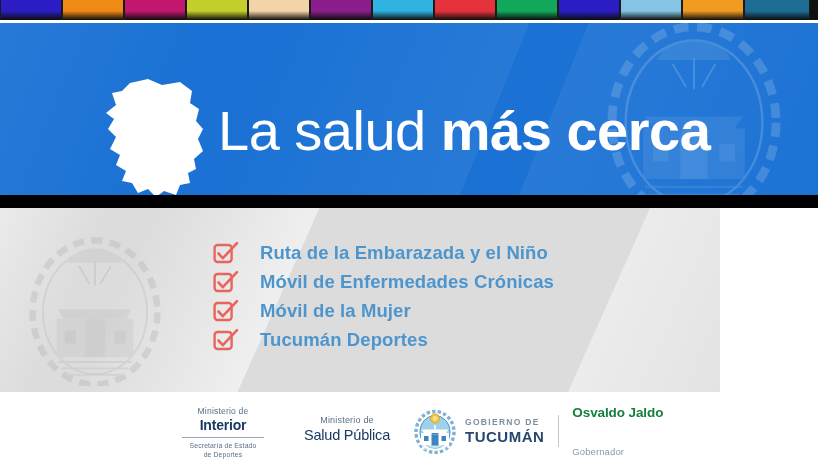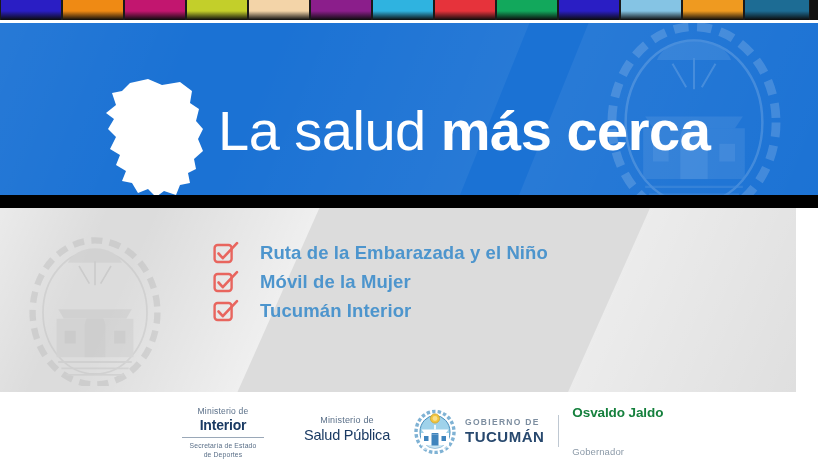--- a/index.html
+++ b/index.html
@@ -66,21 +66,21 @@
 
   
   #black-divider {
     position:absolute; top:195px; left:0;
     width:818px; height:13px; background:#000000;
   }
 
   
   #grey-panel {
     position:absolute; top:208px; left:0;
-    width:796px; height:184px;
+    width:720px; height:184px;
     background:#dcdcdc;
     overflow:hidden;
   }
   #grey-sheen-a, #grey-sheen-b, #grey-sheen-c {
     position:absolute; top:-120px; height:430px;
     transform:rotate(24deg); pointer-events:none;
   }
   #grey-sheen-a { left:-120px; width:180px; background:linear-gradient(90deg,rgba(255,255,255,.75),rgba(255,255,255,0)); }
   #grey-sheen-b { left:120px;  width:150px; background:linear-gradient(90deg,rgba(255,255,255,0),rgba(255,255,255,.55)); }
   #grey-sheen-c { left:620px;  width:260px; background:linear-gradient(90deg,rgba(255,255,255,.45),rgba(255,255,255,0)); }
@@ -259,35 +259,42 @@
   <ul id="service-list">
 
     <li>
       <svg class="check-icon" viewBox="0 0 26 26">
         <rect x="1.6" y="5" width="17" height="17" rx="3" ry="3" fill="none" stroke="#e8655e" stroke-width="2.4"></rect>
         <path d="M5.5 13.5 L9.8 18.2 L24 3.2" fill="none" stroke="#e8655e" stroke-width="2.6" stroke-linecap="round" stroke-linejoin="round"></path>
       </svg>
       <span class="service-label">Ruta de la Embarazada y el Niño</span>
     </li>
 
+    <li>
+      <svg class="check-icon" viewBox="0 0 26 26">
+        <rect x="1.6" y="5" width="17" height="17" rx="3" ry="3" fill="none" stroke="#e8655e" stroke-width="2.4"></rect>
+        <path d="M5.5 13.5 L9.8 18.2 L24 3.2" fill="none" stroke="#e8655e" stroke-width="2.6" stroke-linecap="round" stroke-linejoin="round"></path>
+      </svg>
+      <span class="service-label">Móvil de Enfermedades Crónicas</span>
+    </li>
 
     <li>
       <svg class="check-icon" viewBox="0 0 26 26">
         <rect x="1.6" y="5" width="17" height="17" rx="3" ry="3" fill="none" stroke="#e8655e" stroke-width="2.4"></rect>
         <path d="M5.5 13.5 L9.8 18.2 L24 3.2" fill="none" stroke="#e8655e" stroke-width="2.6" stroke-linecap="round" stroke-linejoin="round"></path>
       </svg>
       <span class="service-label">Móvil de la Mujer</span>
     </li>
 
     <li>
       <svg class="check-icon" viewBox="0 0 26 26">
         <rect x="1.6" y="5" width="17" height="17" rx="3" ry="3" fill="none" stroke="#e8655e" stroke-width="2.4"></rect>
         <path d="M5.5 13.5 L9.8 18.2 L24 3.2" fill="none" stroke="#e8655e" stroke-width="2.6" stroke-linecap="round" stroke-linejoin="round"></path>
       </svg>
-      <span class="service-label">Tucumán Interior</span>
+      <span class="service-label">Tucumán Deportes</span>
     </li>
 
   </ul>
 </div>
 
 <div id="footer">
 
   <div id="logo-interior">
     <div class="lg-top">Ministerio de</div>
     <div class="lg-main">Interior</div>

